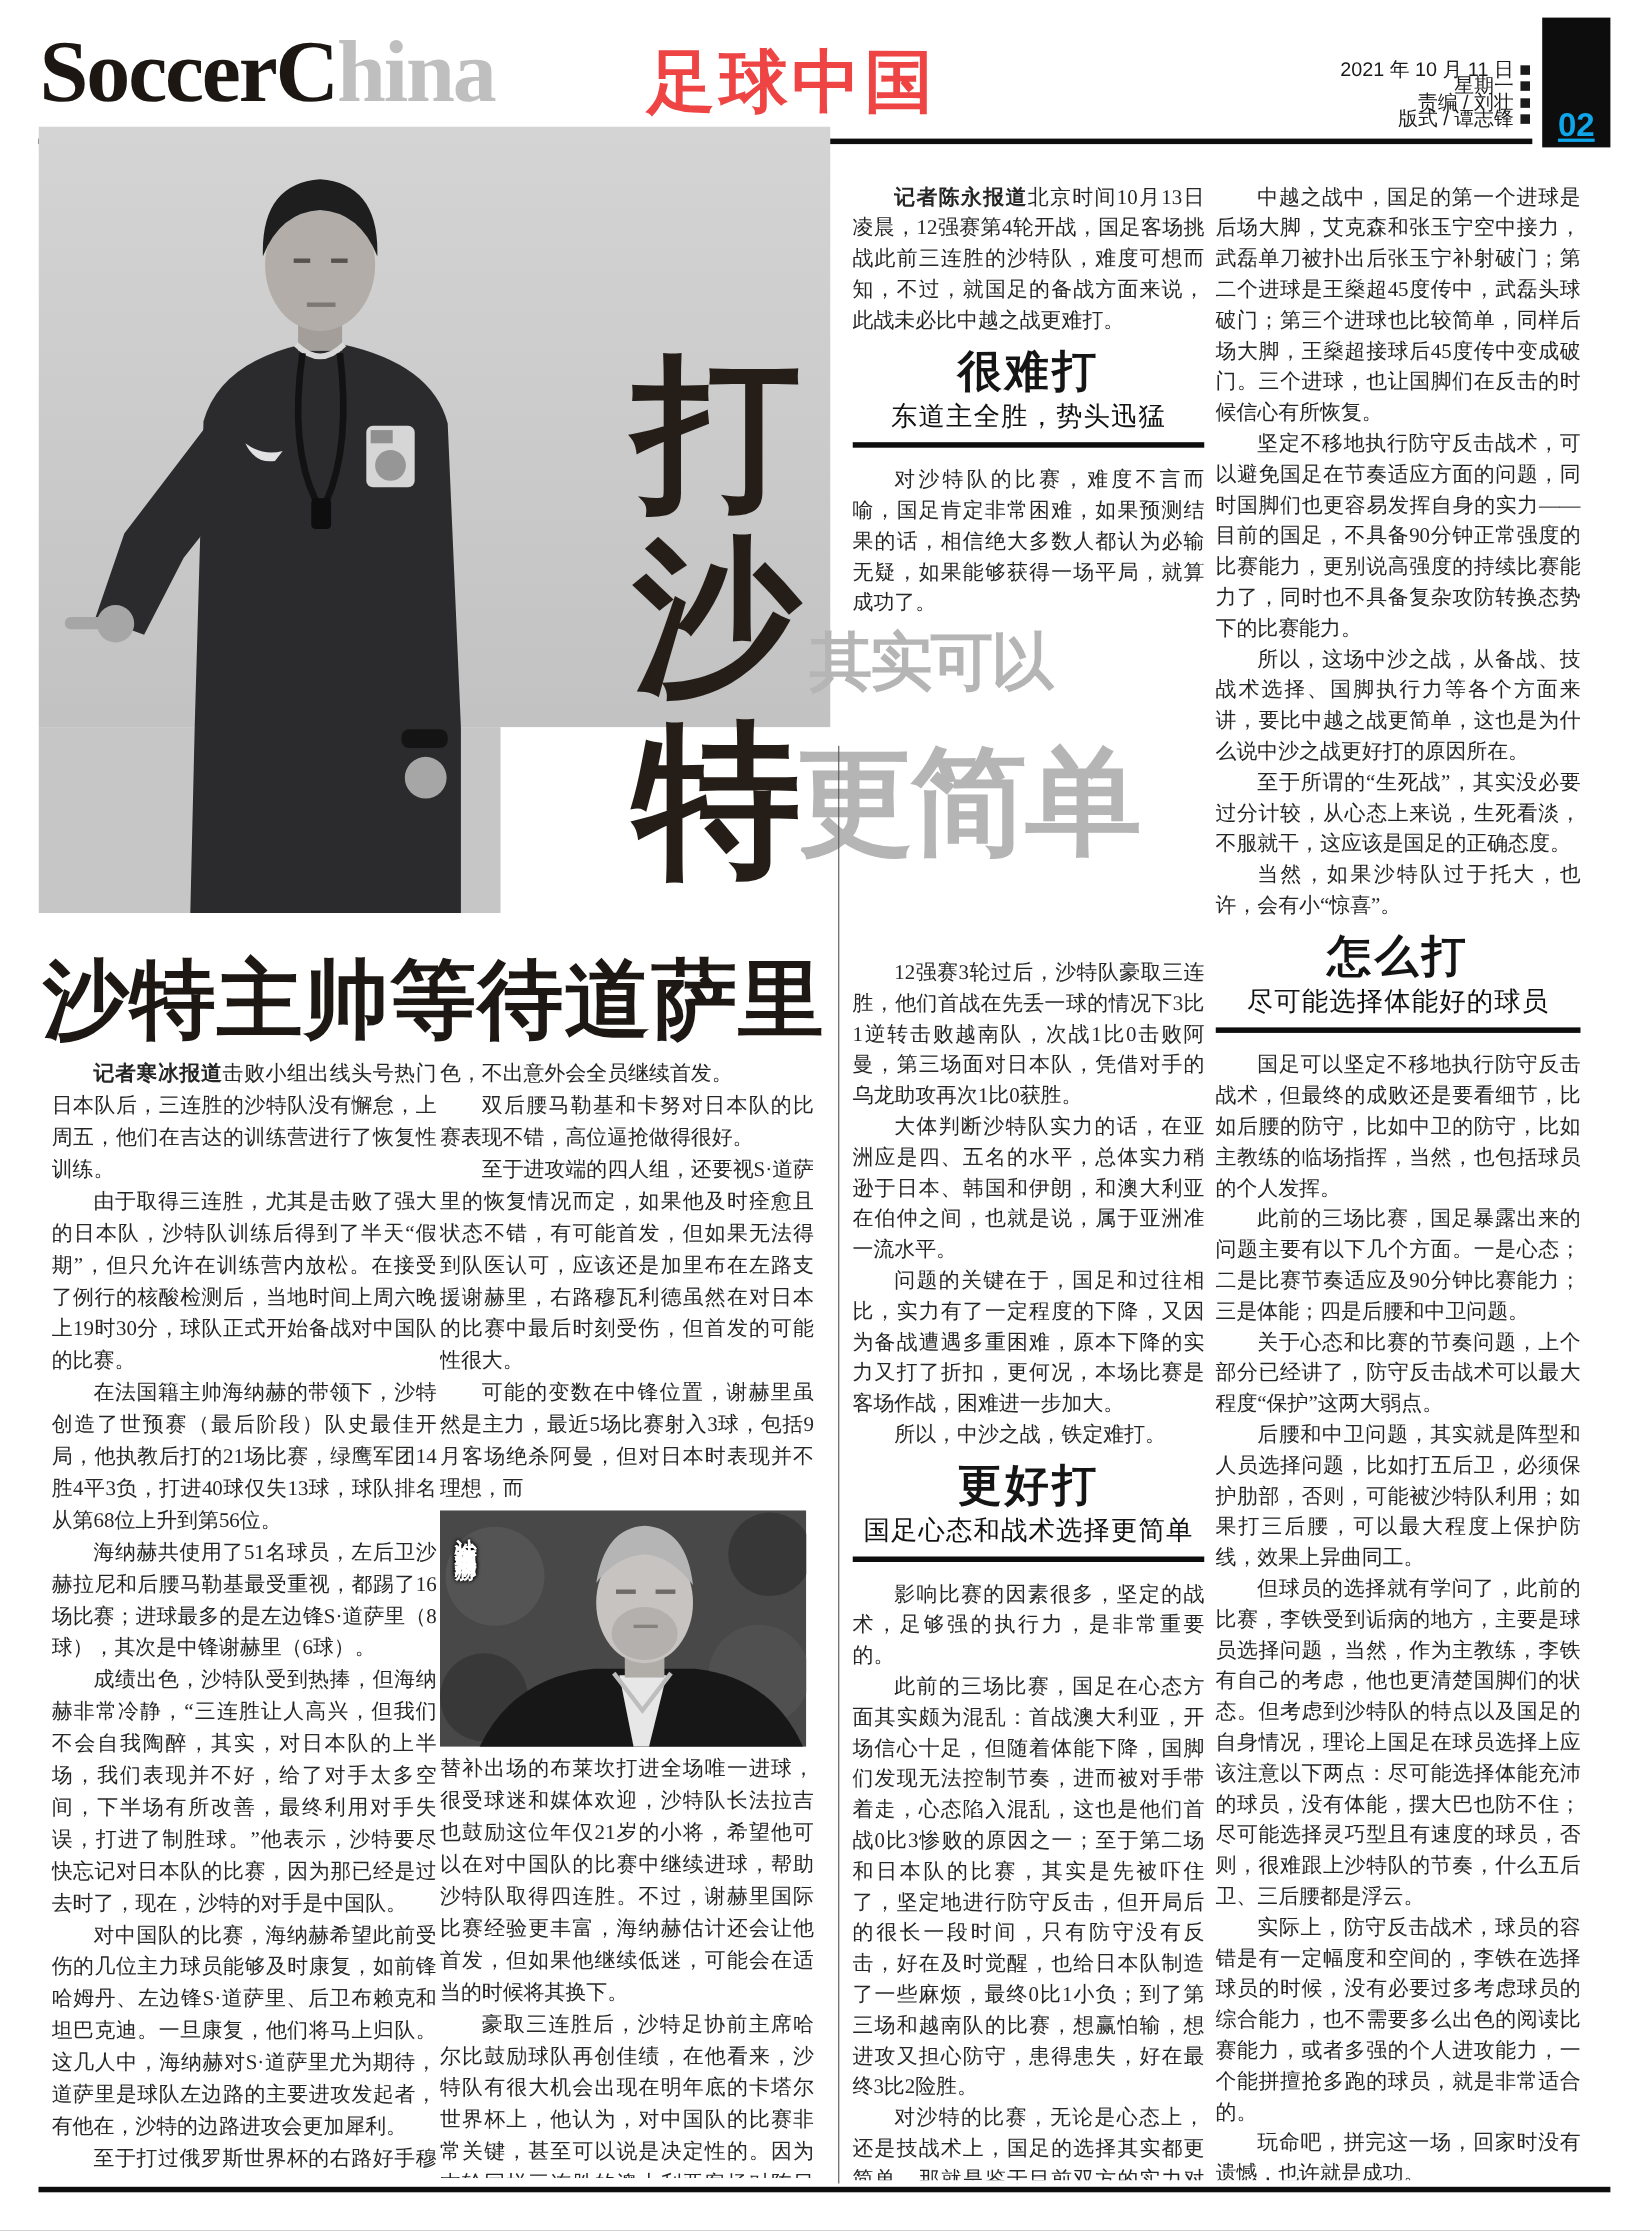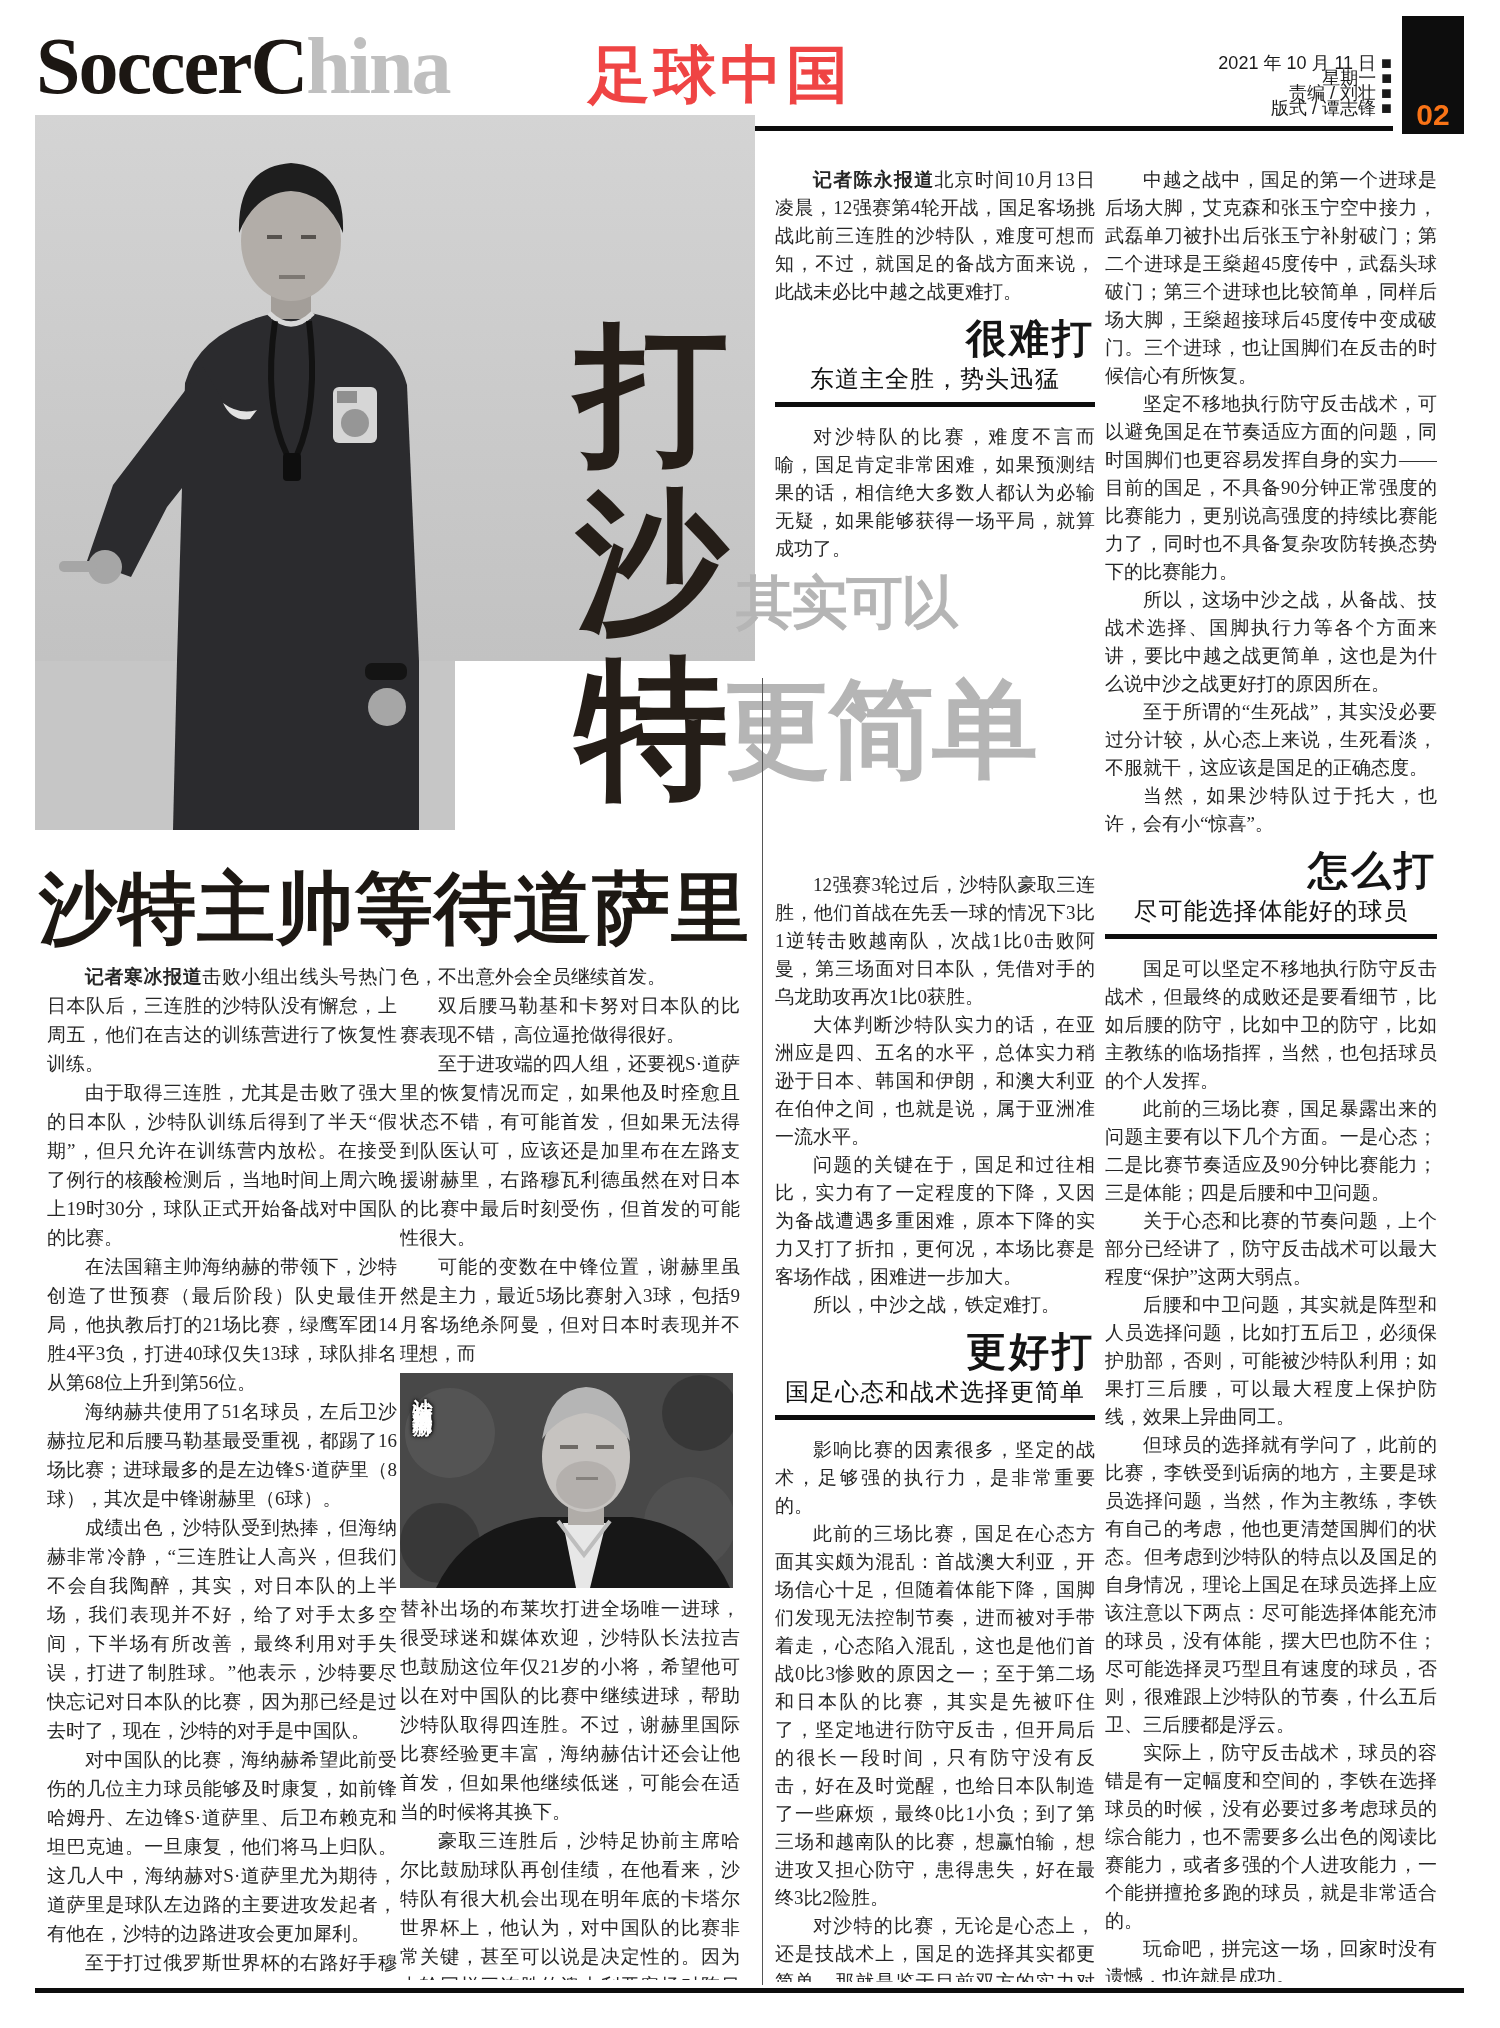--- a/index.html
+++ b/index.html
@@ -12,22 +12,22 @@
 
   
   .brand { position:absolute; left:36px; top:26px; font-family:"Liberation Serif","DejaVu Serif",serif;
            font-weight:700; font-size:80px; line-height:1; letter-spacing:-2px; color:#1c1713; white-space:nowrap; }
   .brand .gray { color:#bfbfbf; }
   .brand-cn { position:absolute; left:588px; top:44px; font-size:62px; line-height:1; font-weight:900;
               color:#ef4444; letter-spacing:4px; font-family:"Liberation Serif","DejaVu Serif",serif; }
   .issue-info { position:absolute; left:1000px; top:56px; width:392px; text-align:right;
                 font-family:"Liberation Sans","DejaVu Sans",sans-serif; font-size:18px; line-height:15px; color:#1a1a1a; }
   .page-badge { position:absolute; left:1402px; top:16px; width:62px; height:118px; background:#0d0d0d; }
-  .page-badge span { position:absolute; bottom:2px; left:0; width:100%; text-align:center; color:#f97316;
-                     font-family:"Liberation Sans","DejaVu Sans",sans-serif; font-weight:700; font-size:30px; }
+  .page-badge span { position:absolute; bottom:2px; left:0; width:100%; text-align:center; color:#0ea5e9;
+                     font-family:"Liberation Sans","DejaVu Sans",sans-serif; font-weight:700; font-size:30px;text-decoration:underline; }
   .rule-top    { position:absolute; left:35px; top:126px; width:1358px; height:5px; background:#0d0d0d; }
   .rule-bottom { position:absolute; left:35px; top:1988px; width:1429px; height:5px; background:#0d0d0d; }
   .v-divider   { position:absolute; left:762px; top:678px; width:1px; height:1307px; background:#555; }
 
   
   .hero-photo { position:absolute; left:35px; top:115px; width:720px; height:715px; }
   .hero-char { position:absolute; left:570px; width:164px; text-align:center;
                font-family:"Liberation Sans","DejaVu Sans",sans-serif; font-weight:900;
                font-size:152px; line-height:1; color:#251e18; }
   .hc1 { top:318px; } .hc2 { top:485px; } .hc3 { top:652px; }
@@ -39,21 +39,21 @@
   
   .col { position:absolute; top:166px; font-size:19px; line-height:28px; text-align:justify; overflow:hidden; }
   .col-mid   { left:775px;  width:320px; height:1816px; }
   .col-right { left:1105px; width:332px; height:1816px; }
   .col p { text-indent:2em; margin:0; }
   .lead-label { font-family:"Liberation Sans","DejaVu Sans",sans-serif; font-weight:700; }
   .headline-gap { height:308px; }
 
   .sec-head { text-align:center; margin:10px 0 16px 0; }
   .sec-title { font-family:"Liberation Sans","DejaVu Sans",sans-serif; font-weight:900;
-               font-size:40px; line-height:44px; color:#151515; letter-spacing:3px;text-align:right; }
+               font-size:40px; line-height:44px; color:#151515; letter-spacing:3px; }
   .sec-sub { font-family:"Liberation Sans","DejaVu Sans",sans-serif; font-size:24px; line-height:30px;
              color:#111; margin-top:4px; letter-spacing:1px; }
   .sec-rule { height:5px; background:#0d0d0d; margin-top:8px; }
 
   
   .story2-headline { position:absolute; left:35px; top:868px; width:715px; text-align:right;
                      font-family:"Liberation Sans","DejaVu Sans",sans-serif; font-weight:900;
                      font-size:78px; line-height:1.05; color:#1d1813; letter-spacing:1px; white-space:nowrap; }
   .s2col { position:absolute; top:962px; font-size:19px; line-height:29px; text-align:justify;
            height:1018px; overflow:hidden; }

